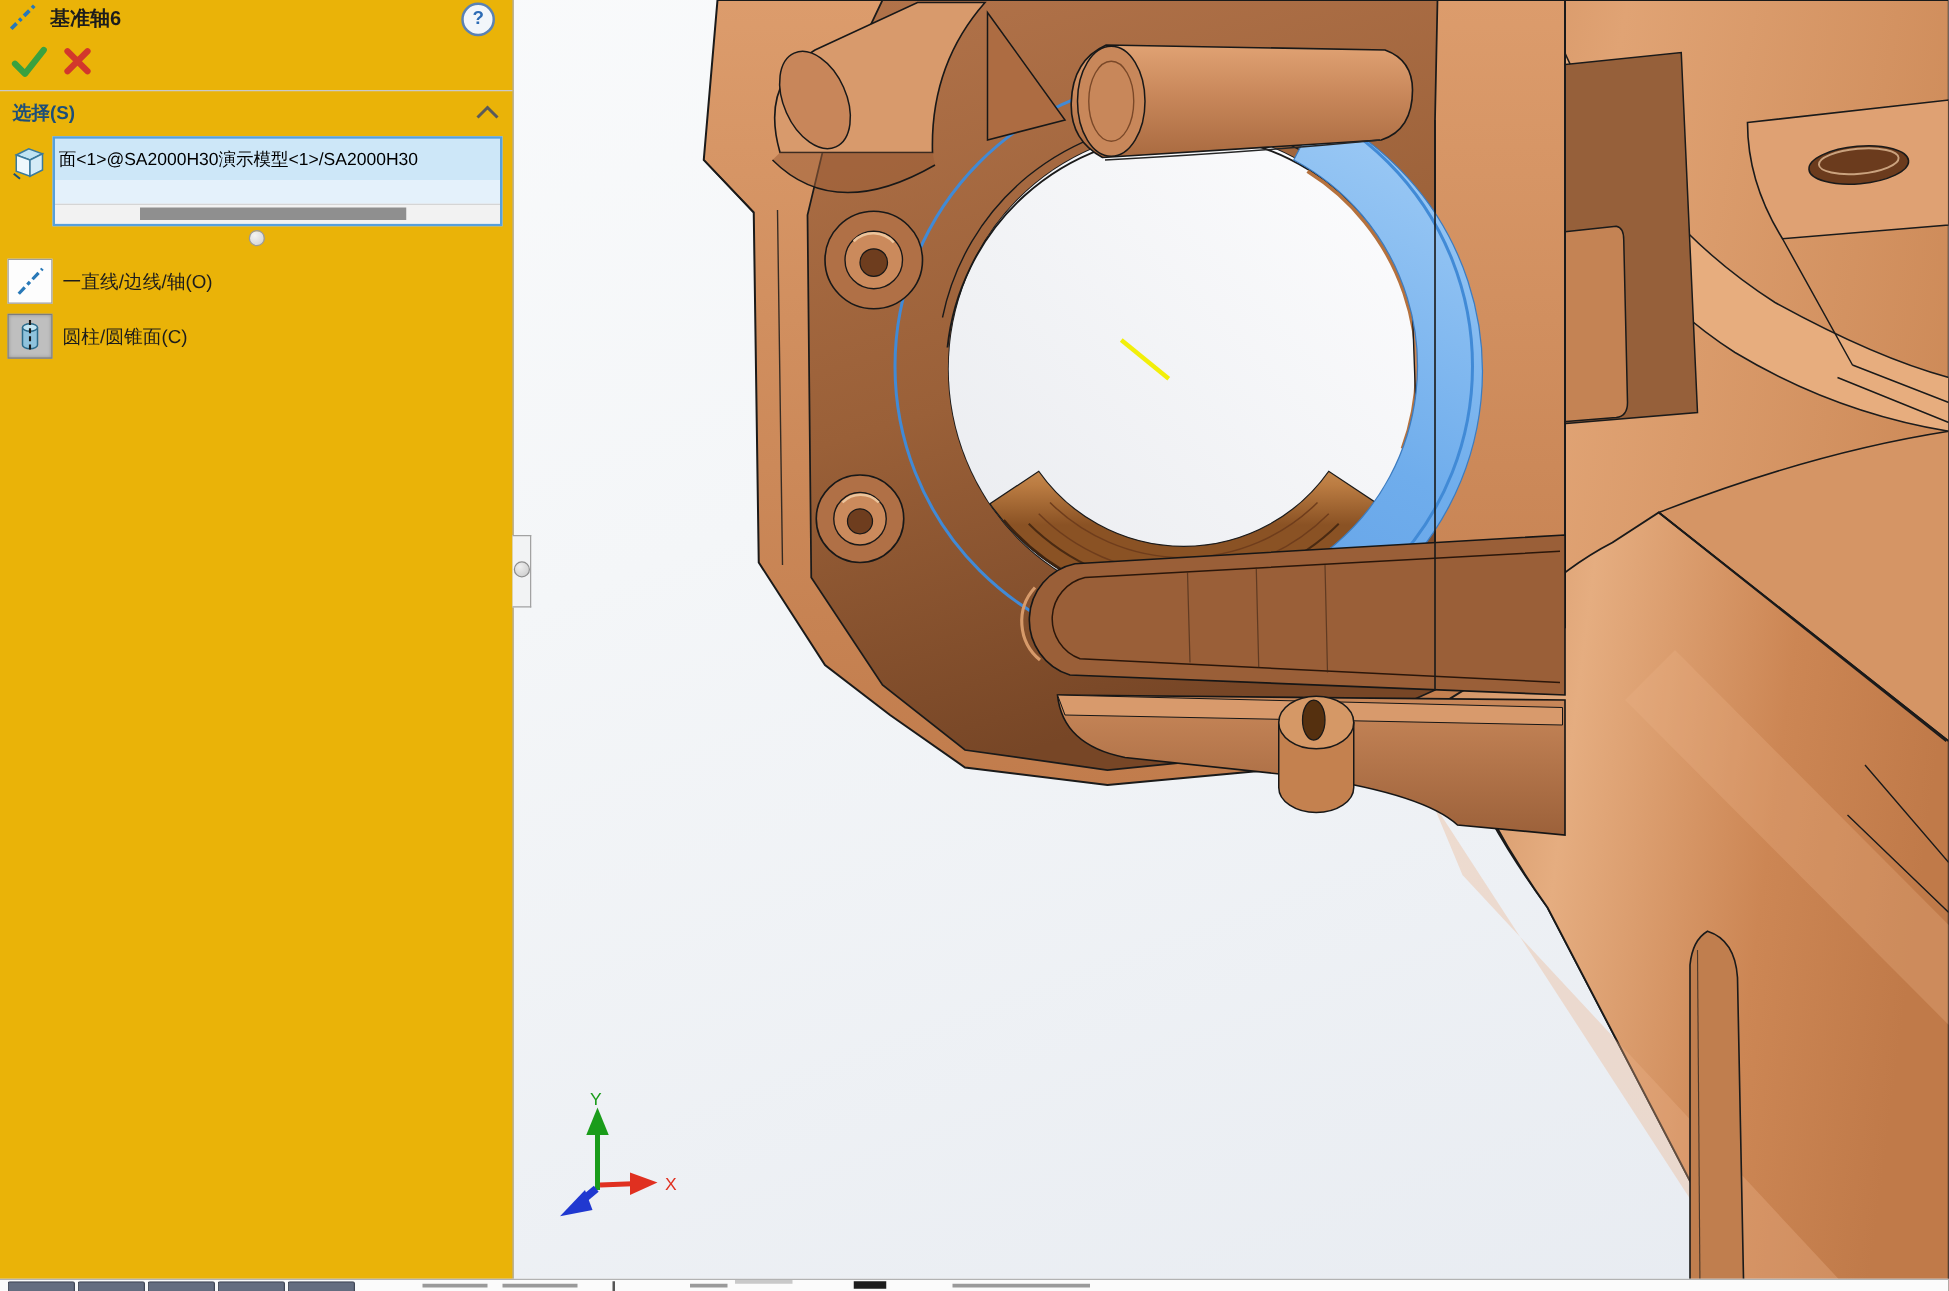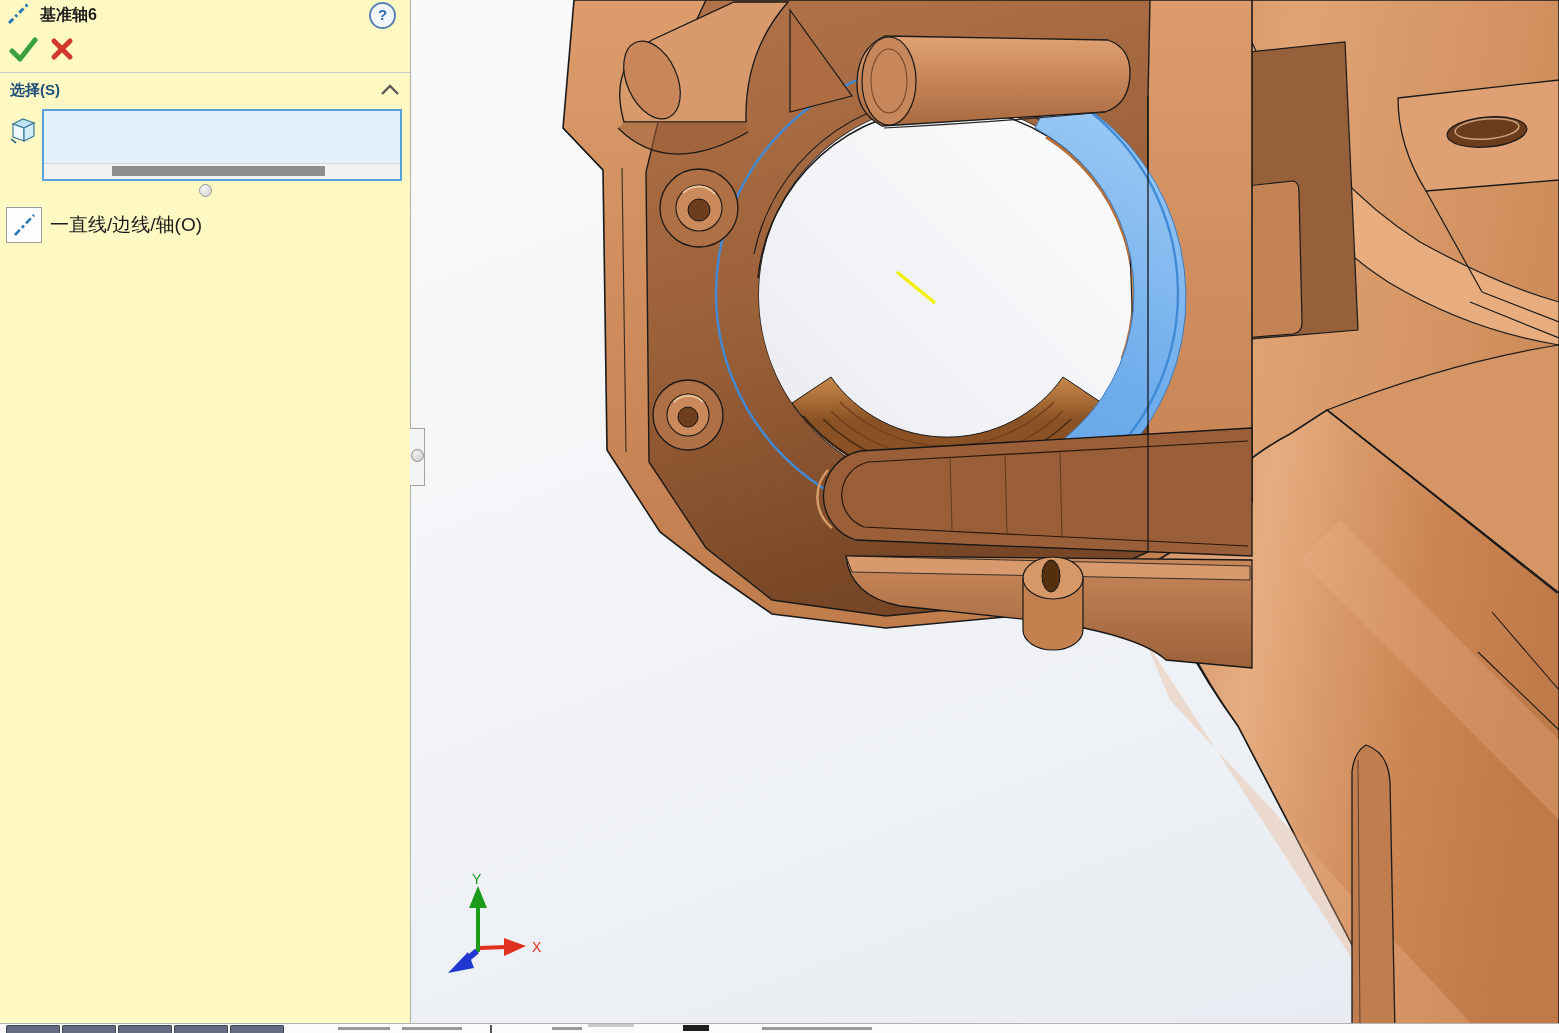--- a/index.html
+++ b/index.html
@@ -10,21 +10,21 @@
   }
   
   #viewport{
     position:absolute;left:0;top:0;width:1559px;height:1033px;
     background:linear-gradient(160deg,#fafbfc 0%,#f4f6f8 40%,#e7ebf1 100%);
   }
   #viewport svg{position:absolute;left:0;top:0;}
   
   #pm-panel{
     position:absolute;left:0;top:0;width:410px;height:1024px;
-    background:#fef9c3;border-right:1px solid #aeaeae;z-index:5;
+    background:#eab308;border-right:1px solid #aeaeae;z-index:5;
   }
   .pm-title-row{display:flex;align-items:center;height:30px;padding:0 6px;}
   .pm-title-icon{width:26px;height:24px;margin-top:-4px;}
   .pm-title{font-size:16px;font-weight:bold;color:#1c1c1c;margin-left:8px;flex:1;}
   .pm-help{width:23px;height:23px;border:2px solid #5a82b4;border-radius:50%;
     color:#2d6cb5;font-weight:bold;font-size:15px;line-height:21px;text-align:center;
     background:#f2f6fa;margin-right:8px;}
   .pm-okrow{display:flex;align-items:center;gap:12px;padding:6px 8px 10px 8px;
     border-bottom:1px solid #c9c9c9;}
   .pm-okrow svg{display:block;}
@@ -41,21 +41,21 @@
   .sel-scroll{position:absolute;left:0;right:0;bottom:0;height:15px;background:#f2f2f2;
     border-top:1px solid #d5d5d5;}
   .sel-thumb{position:absolute;left:19%;top:2px;width:60%;height:10px;background:#8f8f8f;}
   .sel-resize{width:11px;height:11px;border:1px solid #9a9a9a;border-radius:50%;
     background:radial-gradient(circle at 35% 30%,#f4f4f4,#cfcfcf);margin:3px auto 2px auto;}
   .opt-list{padding:4px 0 0 0;}
   .opt-row{display:flex;align-items:center;height:44px;padding:0 0 0 6px;}
   .opt-btn{width:34px;height:34px;border:1px solid #9e9e9e;background:#fdfdfd;
     display:flex;align-items:center;justify-content:center;}
   .opt-btn.sel{background:#bfbfbf;border-color:#7d7d7d;box-shadow:inset 0 0 3px #00000040;}
-  .opt-label{font-size:19px;color:#1c1c1c;margin-left:8px;}
+  .opt-label{font-size:15px;color:#1c1c1c;margin-left:8px;}
   
   #pm-flyout{
     position:absolute;left:410px;top:428px;width:14px;height:56px;z-index:6;
     background:#f2f3f4;border:1px solid #a2a2a2;border-left:none;
   }
   #pm-flyout .dot{width:11px;height:11px;border:1px solid #8e8e8e;border-radius:50%;
     background:radial-gradient(circle at 35% 30%,#efefef,#c9c9c9);margin:20px auto;}
   
   #bottom-strip{
     position:absolute;left:0;bottom:0;width:1559px;height:9px;background:#fbfbfb;
@@ -279,36 +279,47 @@
     </svg>
   </div>
   <div class="sel-row">
     <svg class="sel-cube" viewBox="0 0 30 30">
       <polygon points="5,9 15,4 26,8 16,13" fill="#bfe3f2" stroke="#3a7a9c" stroke-width="1.2"></polygon>
       <polygon points="5,9 16,13 16,26 5,22" fill="#eef8fc" stroke="#3a7a9c" stroke-width="1.2"></polygon>
       <polygon points="16,13 26,8 26,21 16,26" fill="#d4ecf7" stroke="#3a7a9c" stroke-width="1.2"></polygon>
       <path d="M 3,24 L 8,28" stroke="#16517a" stroke-width="1.6"></path>
     </svg>
     <div class="sel-box">
+      <div class="sel-item">面&lt;1&gt;@SA2000H30演示模型&lt;1&gt;/SA2000H30</div>
       <div class="sel-scroll">
         <div class="sel-thumb"></div>
       </div>
     </div>
   </div>
   <div class="sel-resize"></div>
 
   <div class="opt-list">
     <div class="opt-row">
       <div class="opt-btn">
         <svg width="28" height="28">
             <line x1="5" y1="24" x2="24" y2="4" stroke="#2979b8" stroke-width="2.6" stroke-dasharray="7 3 3 3"></line>
           </svg>
       </div>
       <span class="opt-label">一直线/边线/轴(O)</span>
     </div>
+    <div class="opt-row">
+      <div class="opt-btn sel">
+        <svg width="28" height="28">
+          <path d="M 8,7 L 8,21 A 6,3 0 0 0 20,21 L 20,7" fill="#8fc3dd" stroke="#2a6a8a" stroke-width="1.2"></path>
+          <ellipse cx="14" cy="7" rx="6" ry="3" fill="#c5e5f2" stroke="#2a6a8a" stroke-width="1.2"></ellipse>
+          <line x1="14" y1="1" x2="14" y2="27" stroke="#1a1a1a" stroke-width="1.7" stroke-dasharray="4 2.5"></line>
+        </svg>
+      </div>
+      <span class="opt-label">圆柱/圆锥面(C)</span>
+    </div>
   </div>
 </div>
 
 <div id="pm-flyout">
   <div class="dot"></div>
 </div>
 
 <div id="bottom-strip">
   <div class="bs-tabs">
     <div class="bs-tab"></div>

